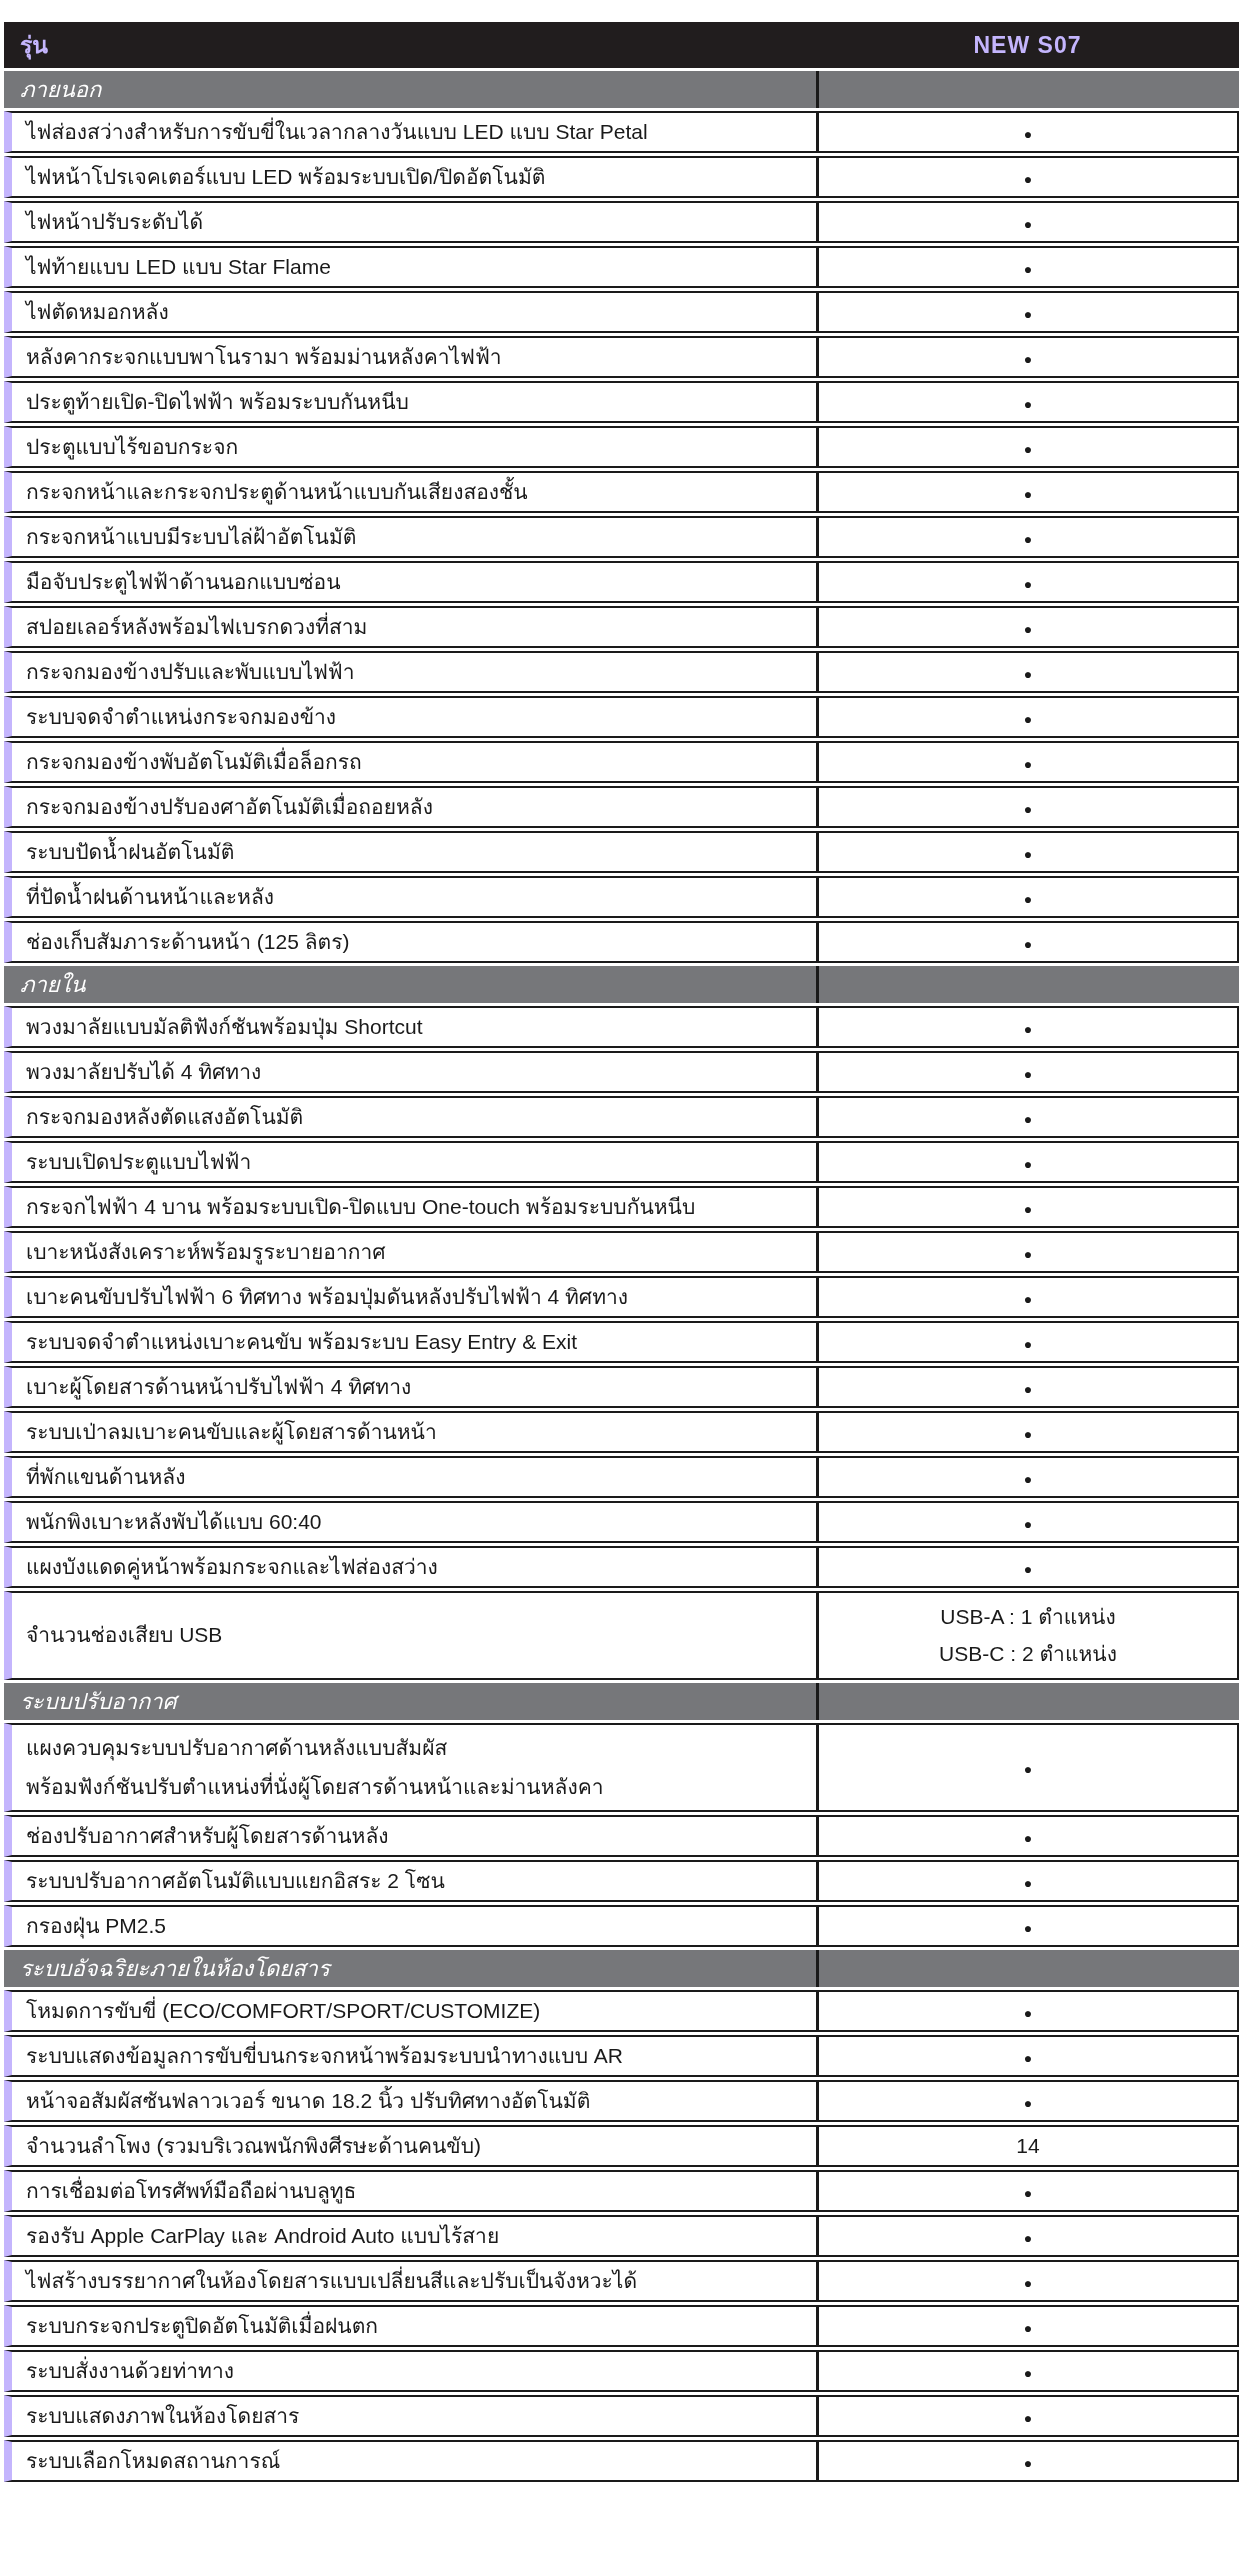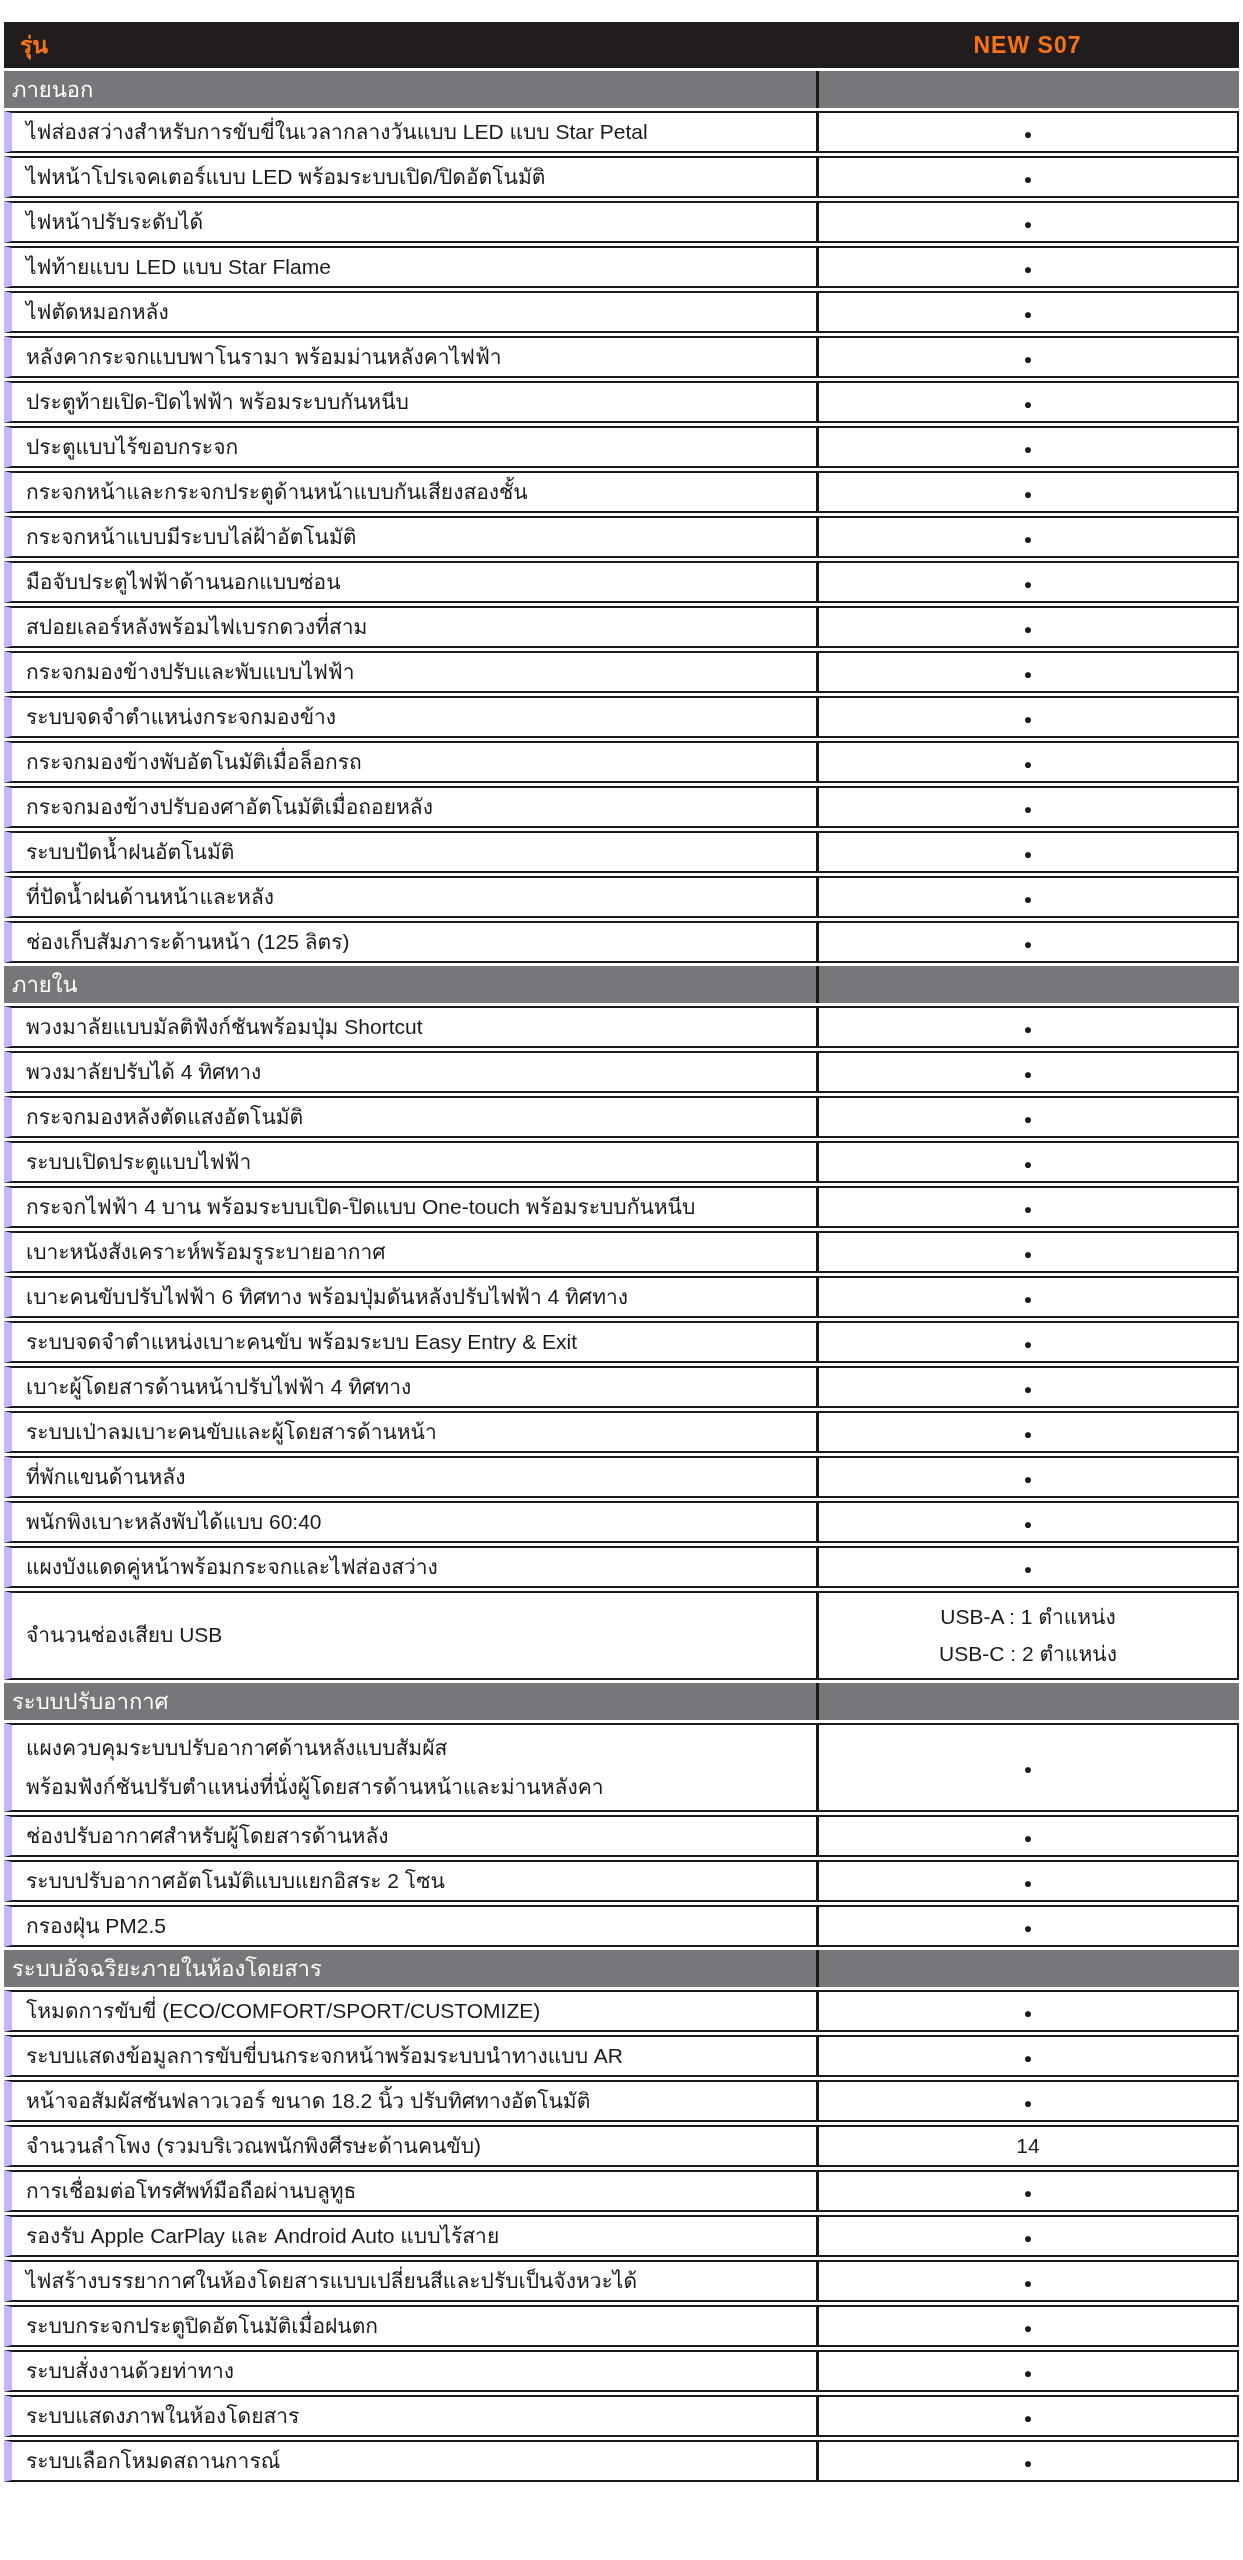--- a/index.html
+++ b/index.html
@@ -24,35 +24,35 @@
     box-sizing: border-box;
     font-size: 21px;
     line-height: 1.25;
     vertical-align: middle;
     padding: 0;
     overflow: hidden;
   }
   
   tr.head-row td {
     background: #211d1e;
-    color: #f97316;
+    color: #c4b5fd;
     height: 46px;
     font-weight: bold;
     font-size: 23px;
   }
   tr.head-row td.feature { padding-left: 16px; text-align: left; }
   tr.head-row td.value   { text-align: center; letter-spacing: 1px; }
   
   tr.section-row td {
     background: #76777a;
     color: #ffffff;
     height: 37px;
     font-size: 22px;
   }
-  tr.section-row td.feature { padding-left: 8px; }
+  tr.section-row td.feature { padding-left: 16px; font-style: italic; }
   tr.section-row td.value   { border-left: 3px solid #1a1a1a; }
   
   tr.feature-row td {
     background: #ffffff;
     border-top: 2px solid #1a1a1a;
     border-bottom: 2px solid #1a1a1a;
     height: 42px;
   }
   tr.feature-row td.feature {
     border-left: 8px solid #c4b5fd;

